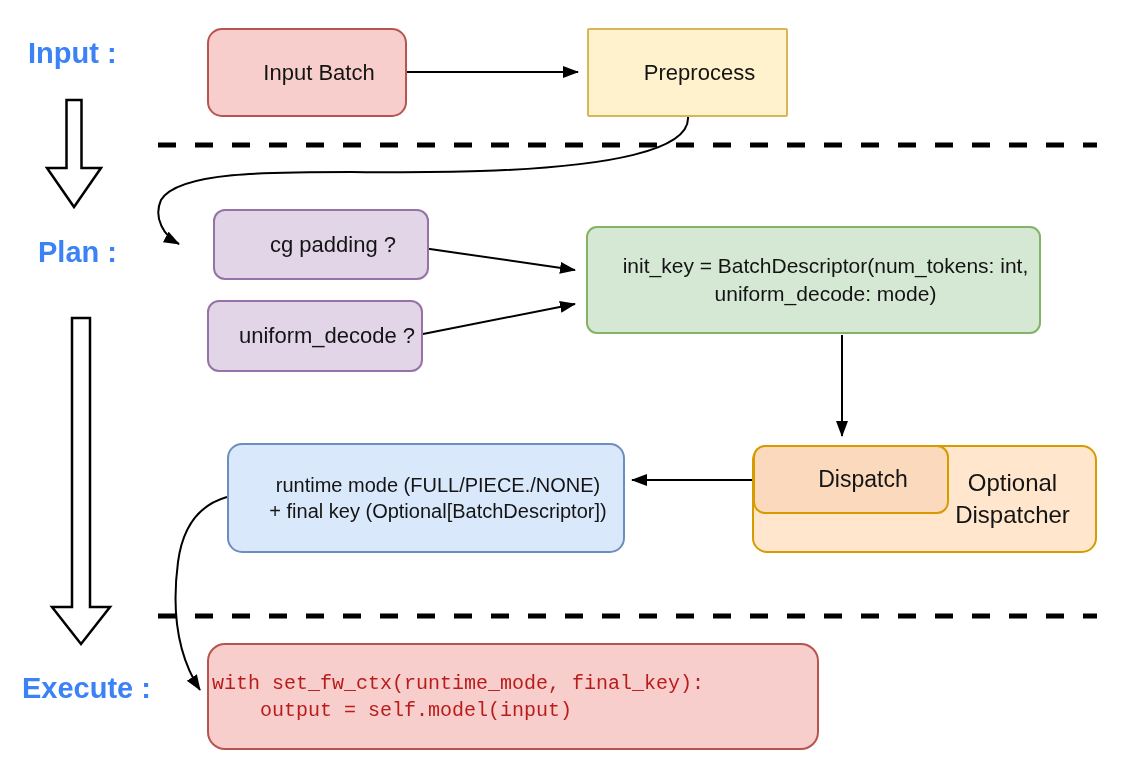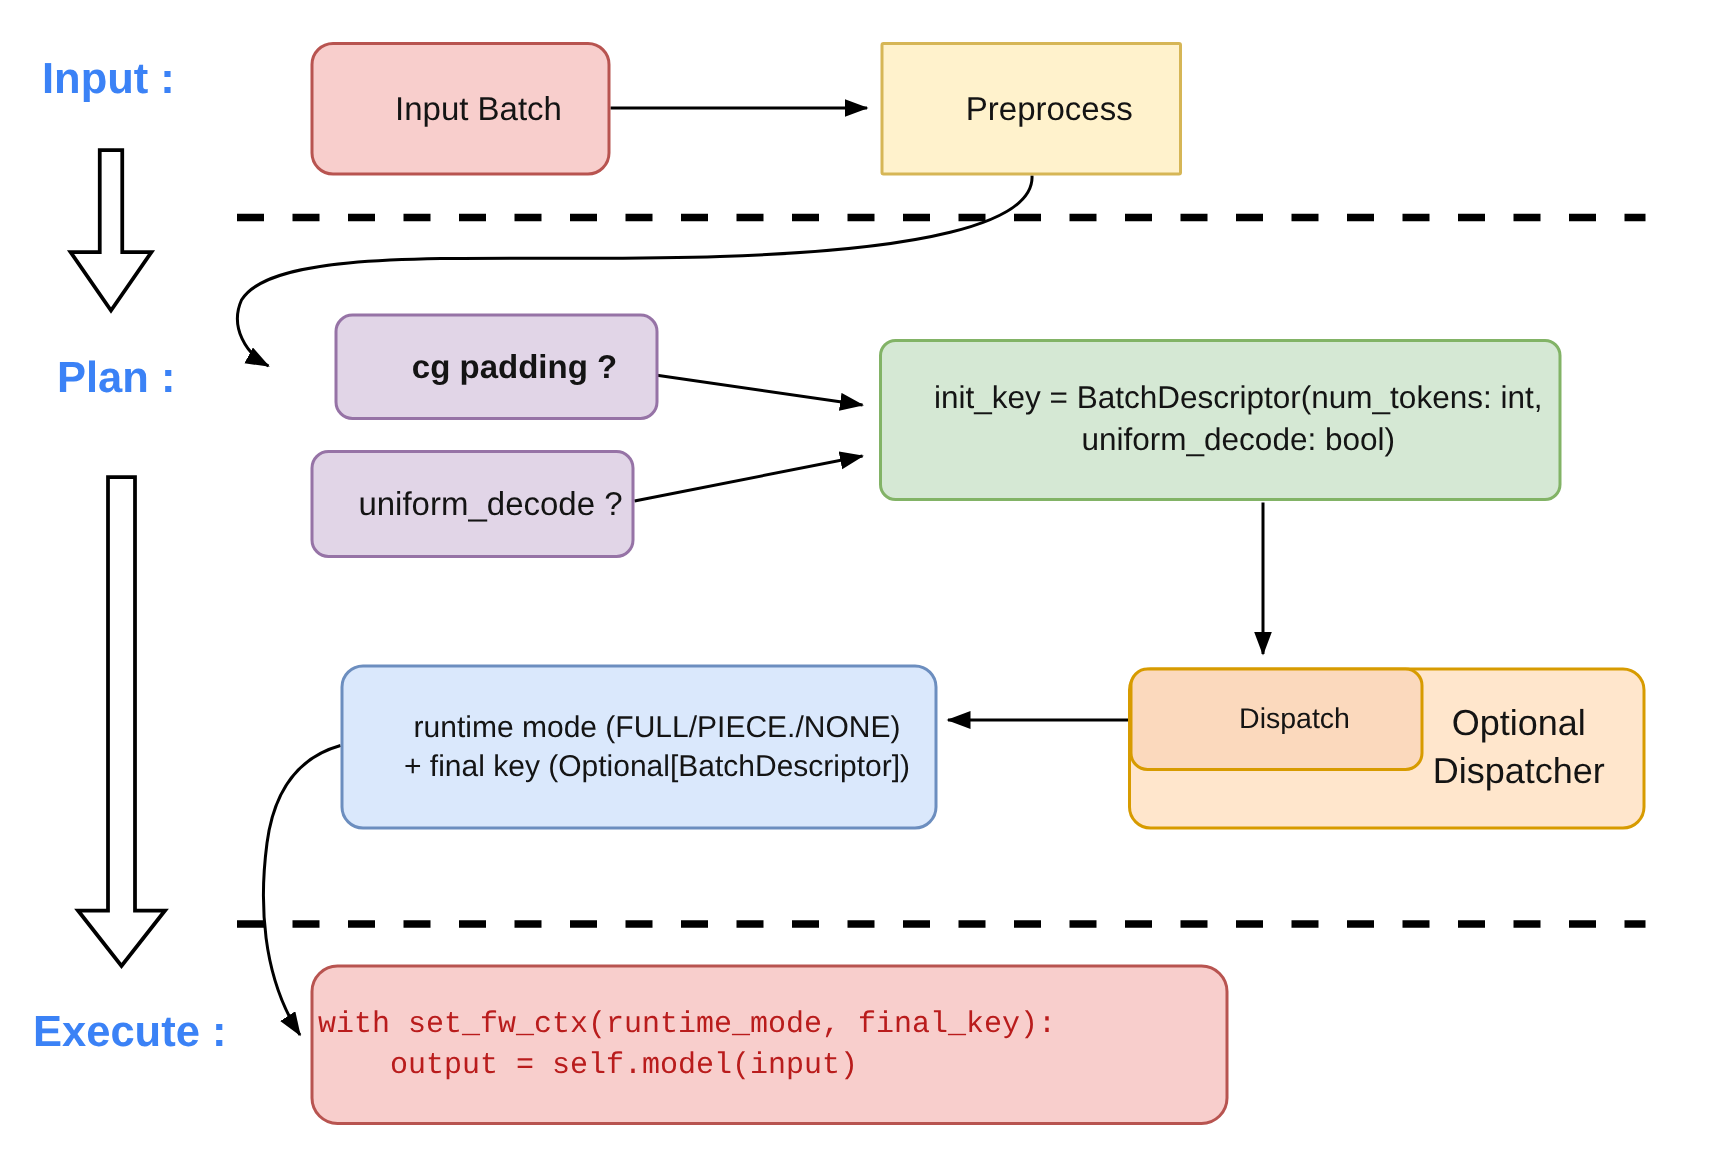--- a/index.html
+++ b/index.html
@@ -28,27 +28,27 @@
     justify-content: center;
     text-align: center;
     color: #141414;
     border: 2px solid;
     line-height: 1.32;
     padding-left: 24px;
   }
   .node span { display: block; white-space: nowrap; }
   .n-inputbatch { left:207px; top:28px;  width:200px; height:89px;  border-radius:15px; background:#F8CECC; border-color:#B85450; font-size:22px; }
   .n-preprocess { left:587px; top:28px;  width:201px; height:89px;  border-radius:2px; background:#FFF2CC; border-color:#D6B656; font-size:22px; }
-  .n-cgpadding  { left:223px; top:209px; width:216px; height:71px;  border-radius:12px; background:#E1D5E7; border-color:#9673A6; font-size:22px;font-weight:bold; }
+  .n-cgpadding  { left:213px; top:209px; width:216px; height:71px;  border-radius:12px; background:#E1D5E7; border-color:#9673A6; font-size:22px; }
   .n-uniform    { left:207px; top:300px; width:216px; height:72px;  border-radius:12px; background:#E1D5E7; border-color:#9673A6; font-size:22px; }
   .n-initkey    { left:586px; top:226px; width:455px; height:108px; border-radius:11px; background:#D5E8D4; border-color:#82B366; font-size:21px; }
   .n-cudagraph  { left:752px; top:445px; width:345px; height:108px; border-radius:15px; background:#FFE6CC; border-color:#D79B00; font-size:24px;
                   flex-direction:row; justify-content:flex-end; }
   .n-cudagraph .right-text { width:165px; display:flex; flex-direction:column; align-items:center; line-height:1.35; }
-  .n-dispatch   { left:753px; top:445px; width:196px; height:69px;  border-radius:12px; background:#FBD9BD; border-color:#D79B00; font-size:19px; z-index:2; }
+  .n-dispatch   { left:753px; top:445px; width:196px; height:69px;  border-radius:12px; background:#FBD9BD; border-color:#D79B00; font-size:23px; z-index:2; }
   .n-runtime    { left:227px; top:443px; width:398px; height:110px; border-radius:15px; background:#DAE8FC; border-color:#6C8EBF; font-size:20px; }
   .n-code       { left:207px; top:643px; width:612px; height:107px; border-radius:18px; background:#F8CECC; border-color:#B85450;
                   font-family:"Liberation Mono", monospace; font-size:20px; color:#b91c1c;
                   align-items:flex-start; padding-left:3px; line-height:27px; }
   .n-code span  { white-space: pre; }
 </style>
 </head>
 <body>
 
 <div id="canvas">
@@ -91,21 +91,21 @@
   <div class="node n-cgpadding">
     <span>cg padding ?</span>
   </div>
 
   <div class="node n-uniform">
     <span>uniform_decode ?</span>
   </div>
 
   <div class="node n-initkey">
     <span>init_key = BatchDescriptor(num_tokens: int,</span>
-    <span>uniform_decode: bool)</span>
+    <span>uniform_decode: mode)</span>
   </div>
 
   <div class="node n-cudagraph">
     <div class="right-text">
       <span>Optional</span>
       <span>Dispatcher</span>
     </div>
   </div>
 
   <div class="node n-dispatch">

